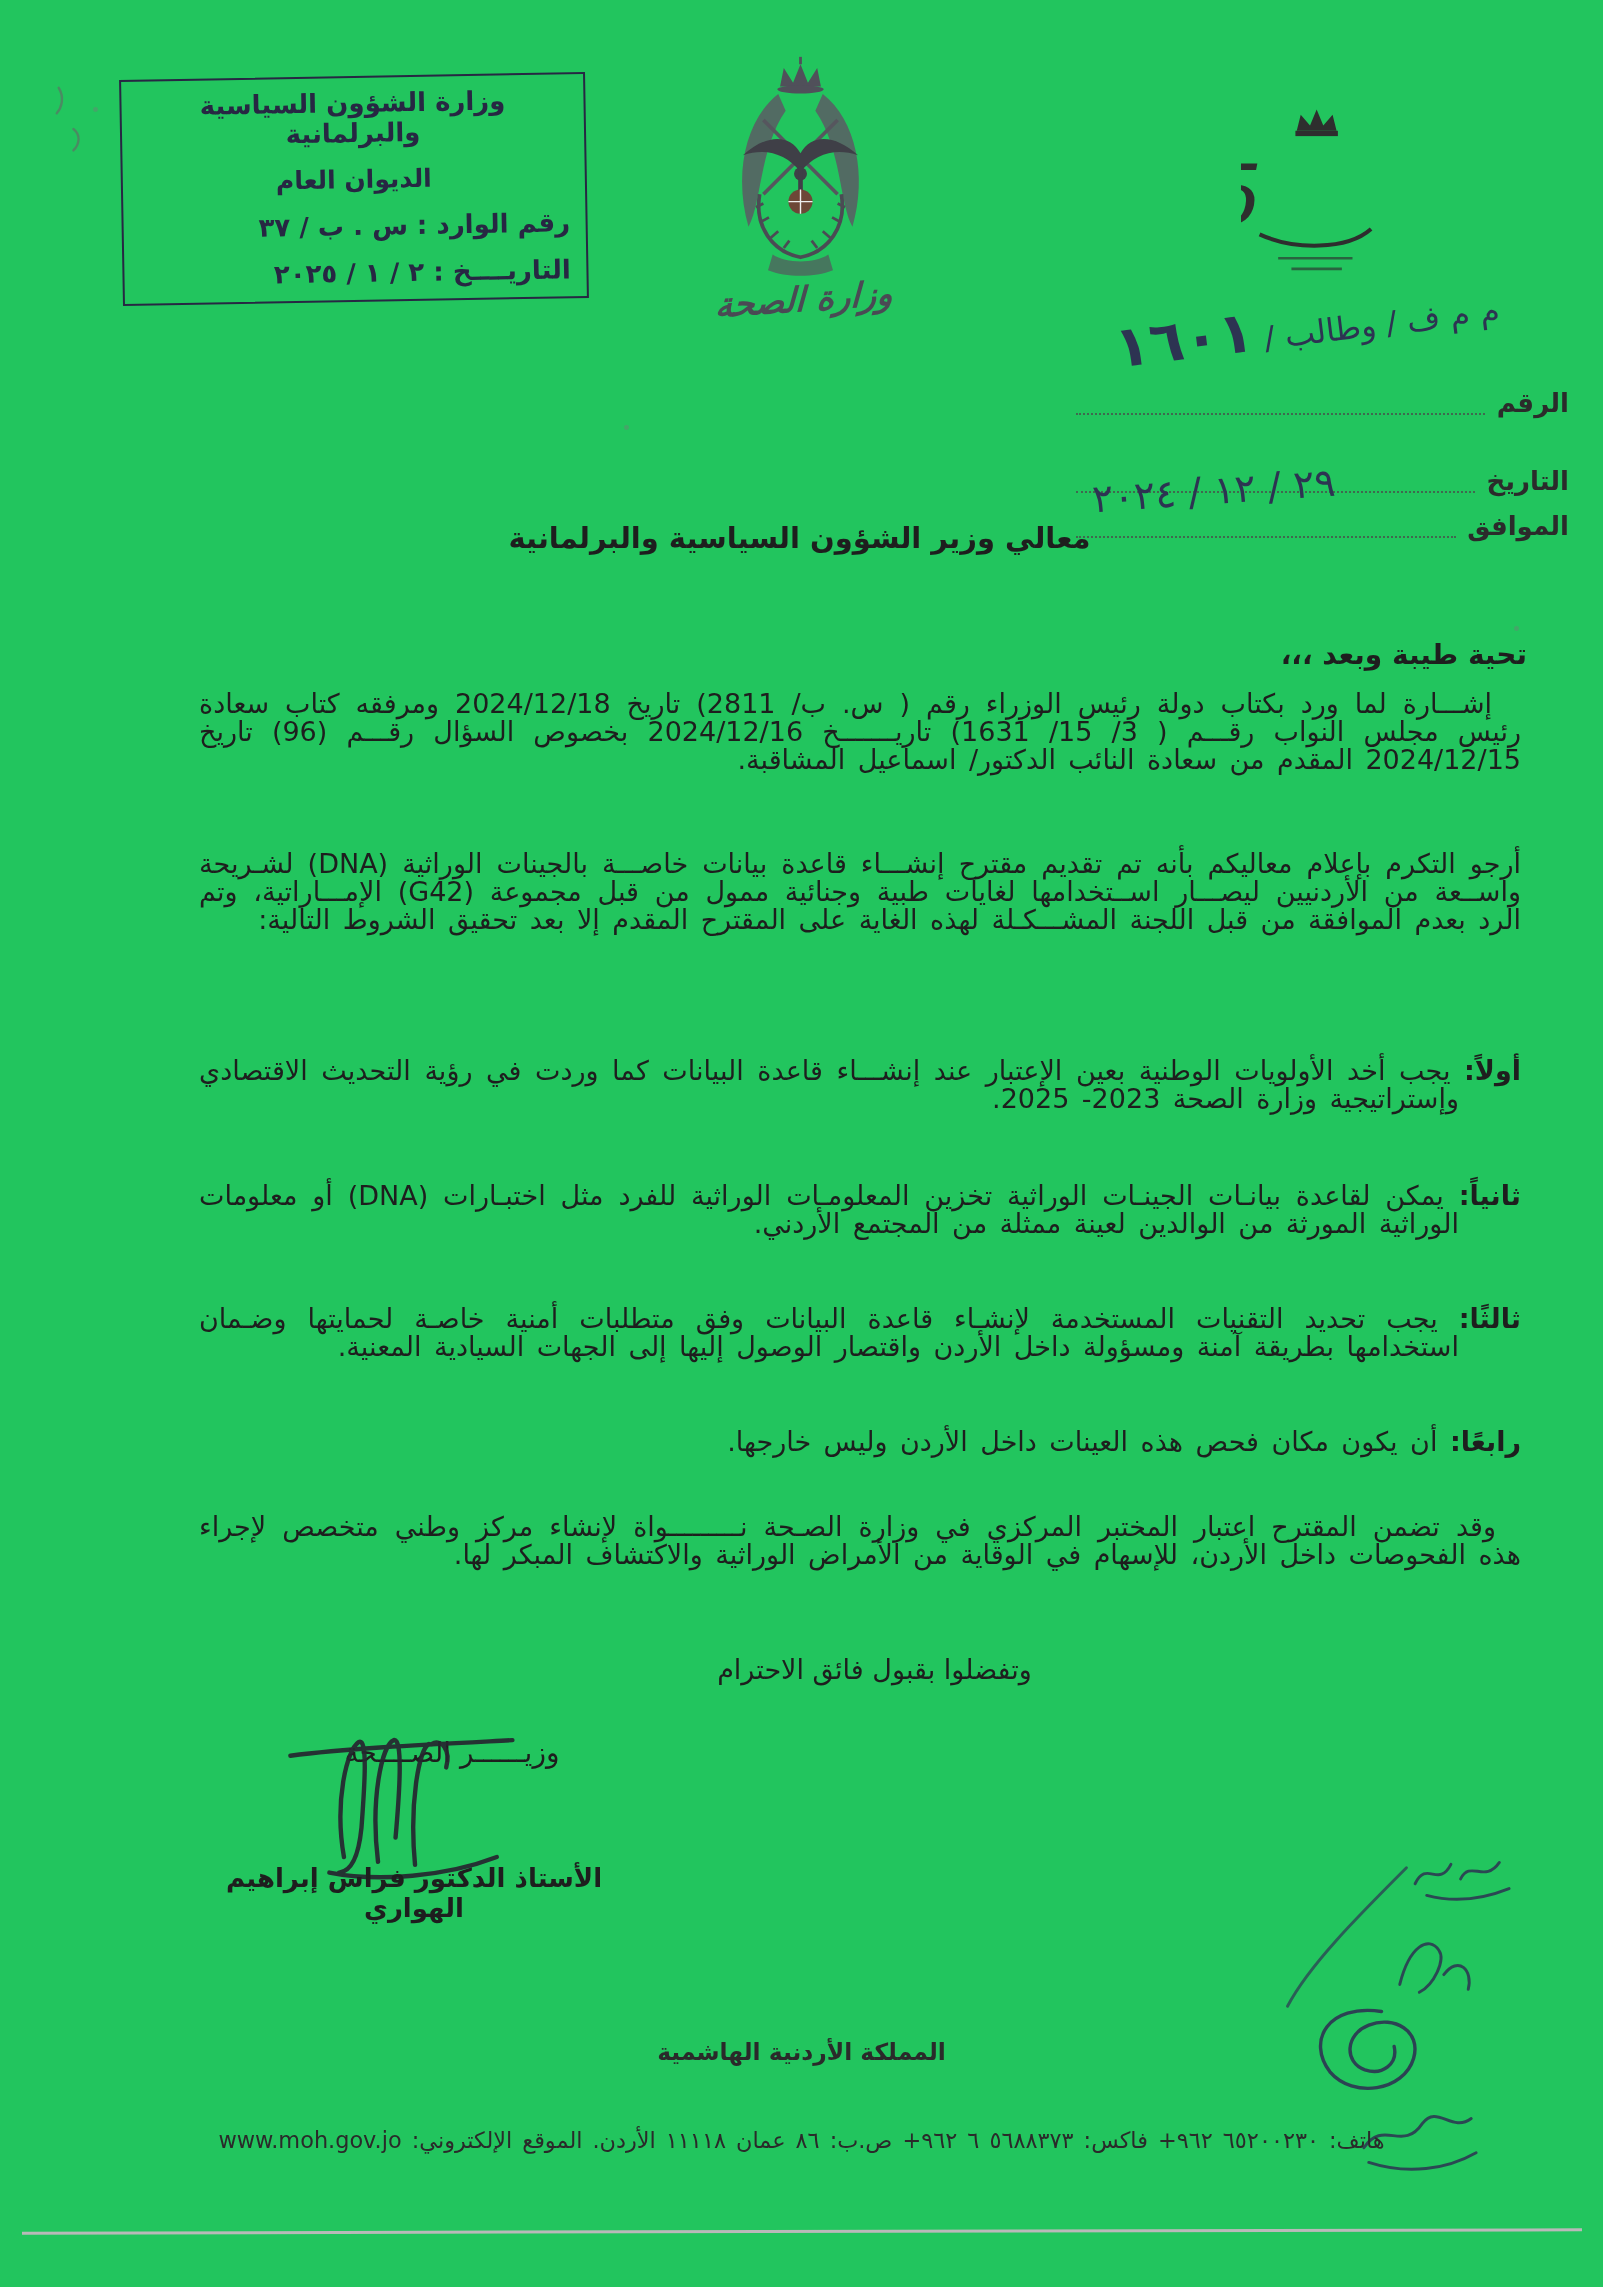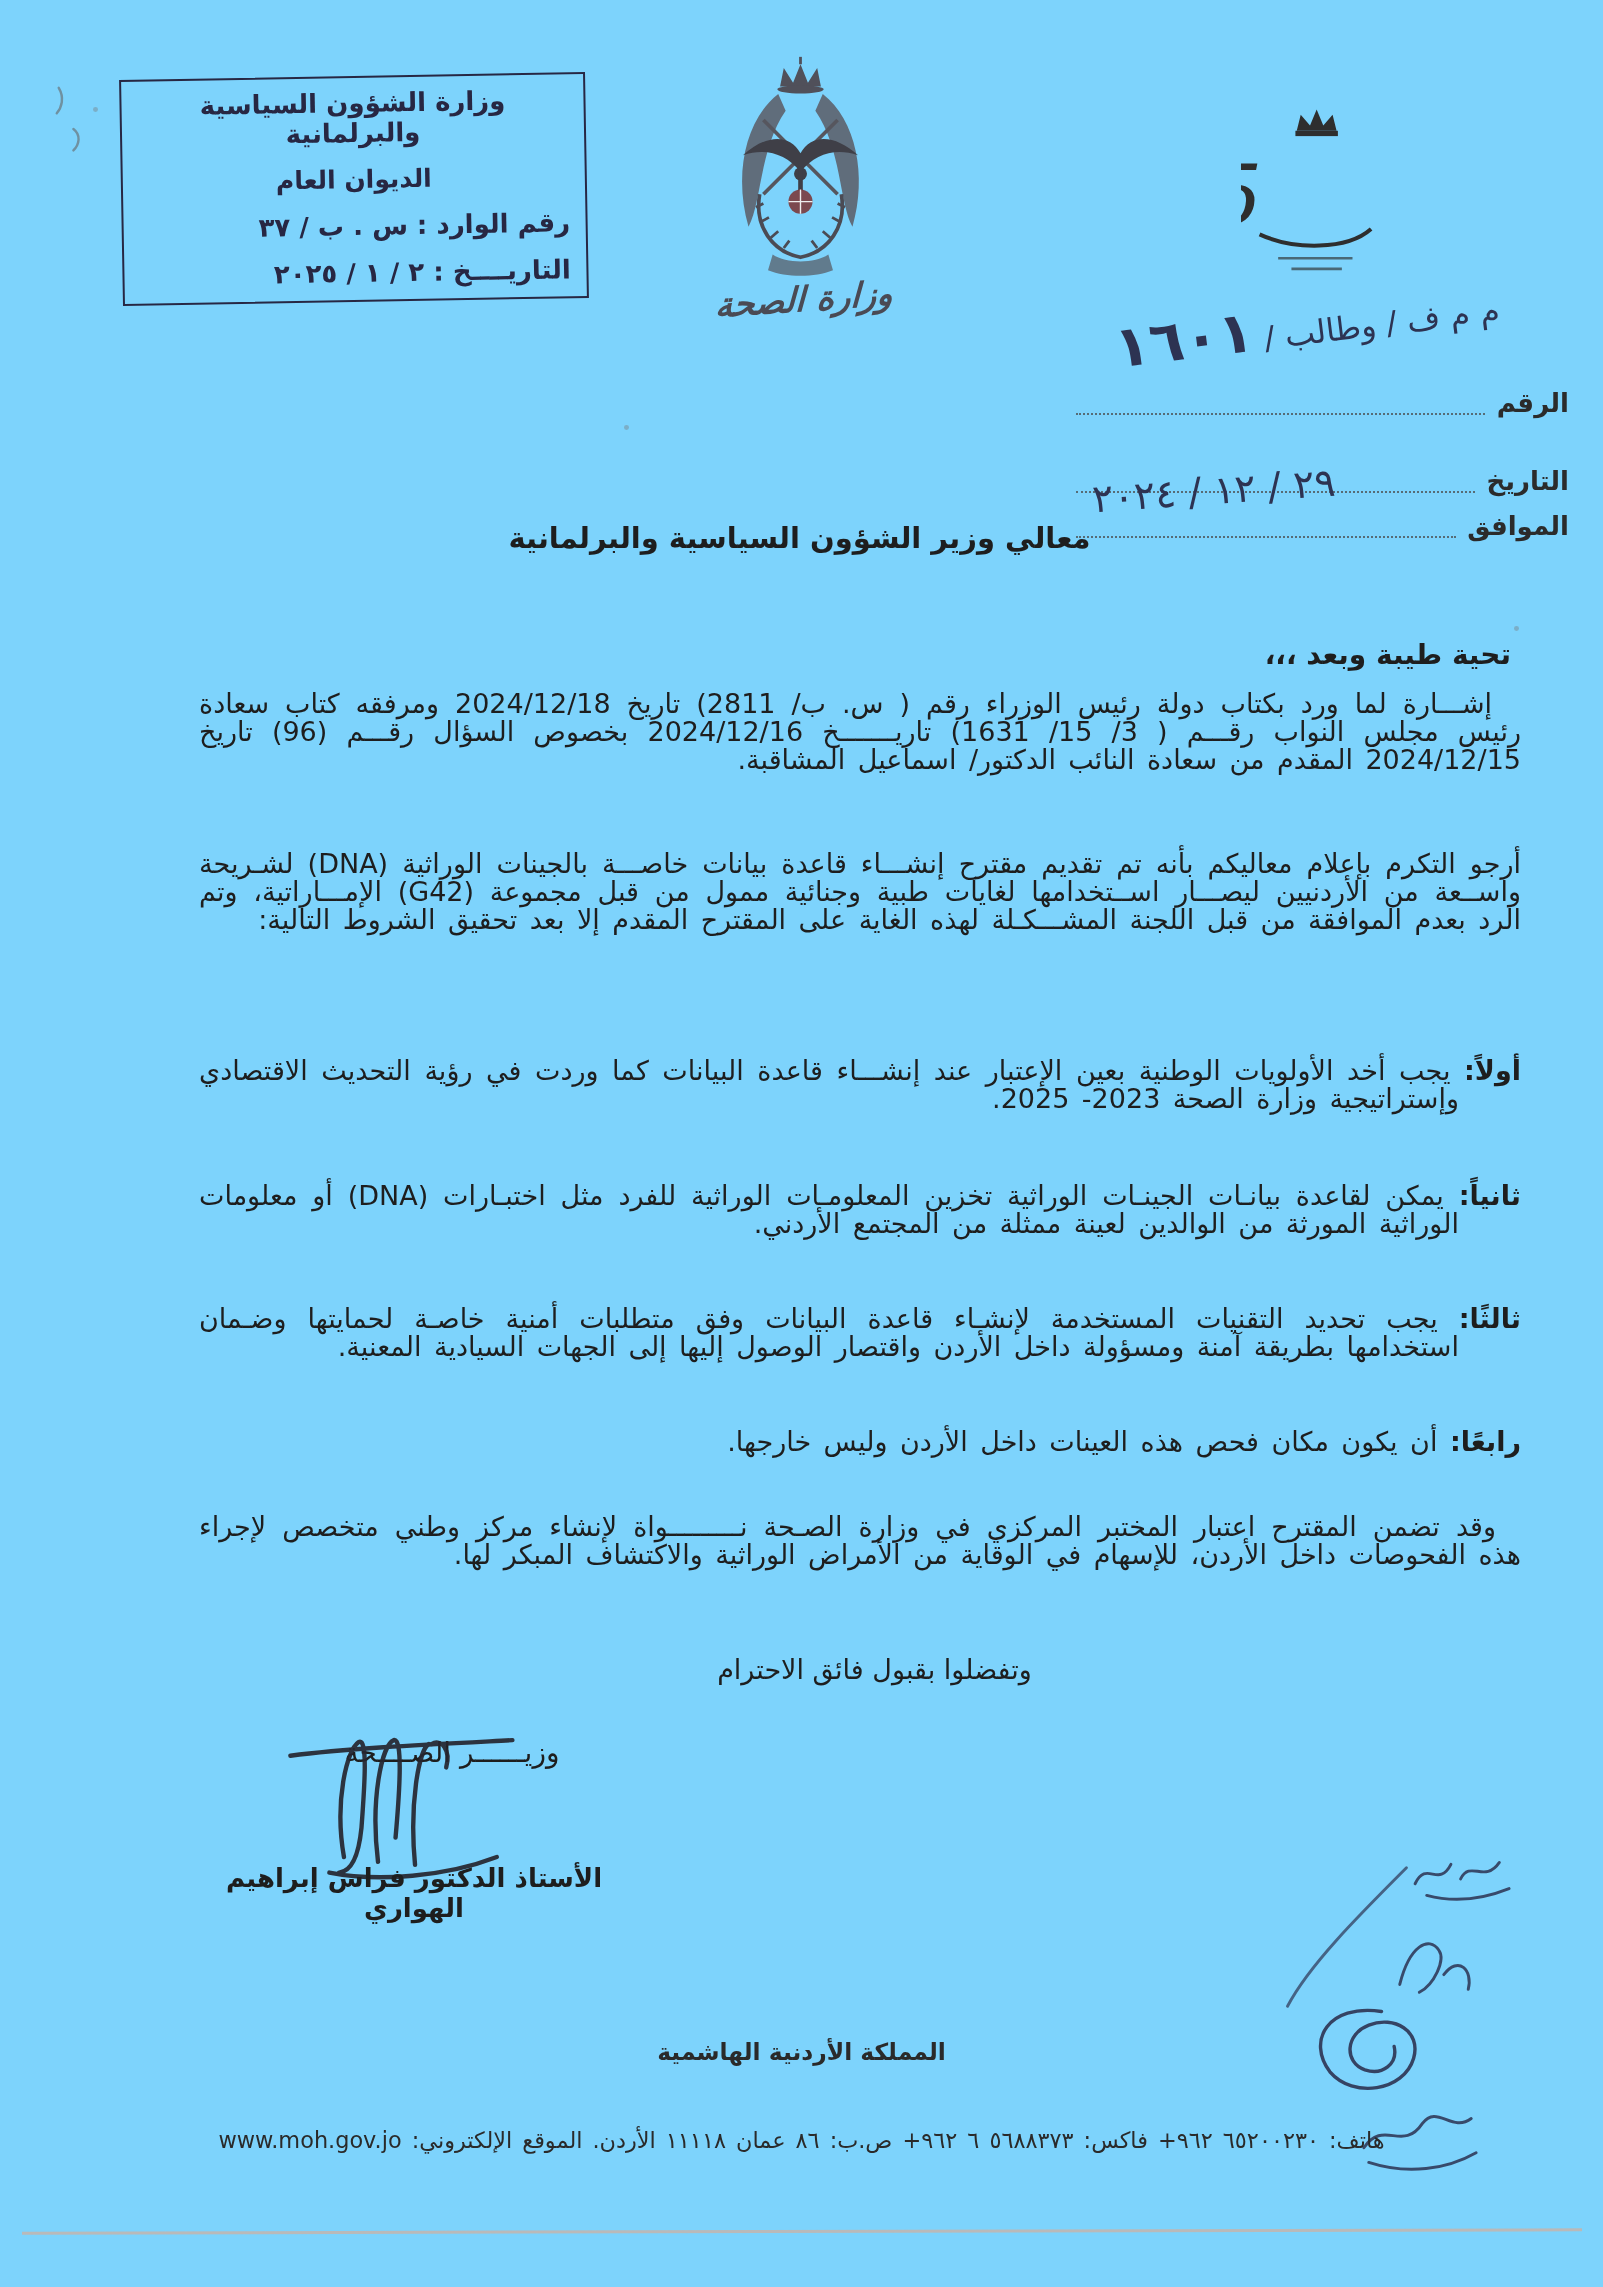--- a/index.html
+++ b/index.html
@@ -1,19 +1,19 @@
 <!DOCTYPE html>
 <html lang="ar" dir="rtl"><head>
 <meta charset="utf-8">
 <style>
   * { margin:0; padding:0; box-sizing:border-box; }
   html, body { background:#ffffff; }
   .page {
     position:relative; width:1603px; height:2288px;
-    background:#7dd3fc; overflow:hidden;
+    background:#22c55e; overflow:hidden;
     font-family:"DejaVu Sans","Liberation Sans",sans-serif;
     color:#222; direction:rtl;
   }
   .abs { position:absolute; }
 
   
   .stamp-box {
     left:121px; top:76px; width:466px; height:226px;
     border:2.9px solid #272743; color:#272743;
     transform:rotate(-1deg);
@@ -43,21 +43,21 @@
   .ref-dots { flex:1; border-bottom:2.9px dotted #4a4a4a; height:1.1em; margin-bottom:4.9px; opacity:.75; }
 
   
   .hw { color:#2d3352; white-space:nowrap; }
   .hw-refnum { left:1051px; top:295px; width:449px; transform:rotate(-7deg); font-size:32px; }
   .hw-refnum .hw-big { font-size:57px; font-weight:600; letter-spacing:2px; }
   .hw-date { left:1092px; top:468px; transform:rotate(-4deg); font-size:39px; }
 
   
   .addressee { left:507px; top:521px; width:585px; text-align:center; font-size:29px; font-weight:600; color:#1e1e1e; }
-  .greeting  { right:92px; top:638px; font-size:28px; font-weight:bold; color:#1e1e1e;text-align:center; }
+  .greeting  { right:76px; top:638px; font-size:28px; font-weight:bold; color:#1e1e1e;text-align:center; }
 
   .para, .cond {
     right:82px; left:199px; font-size:27px; line-height:28px;
     text-align:justify; color:#1e1e1e; word-spacing:3.9px;
   }
   .p-ref     { top:690px;  text-indent:29px; }
   .p-body    { top:850px; }
   .cond      { padding-right:62px; text-indent:-62px; }
   .cond-0 { top:1057px; } .cond-1 { top:1182px; }
   .cond-2 { top:1305px; } .cond-3 { top:1428px; }

